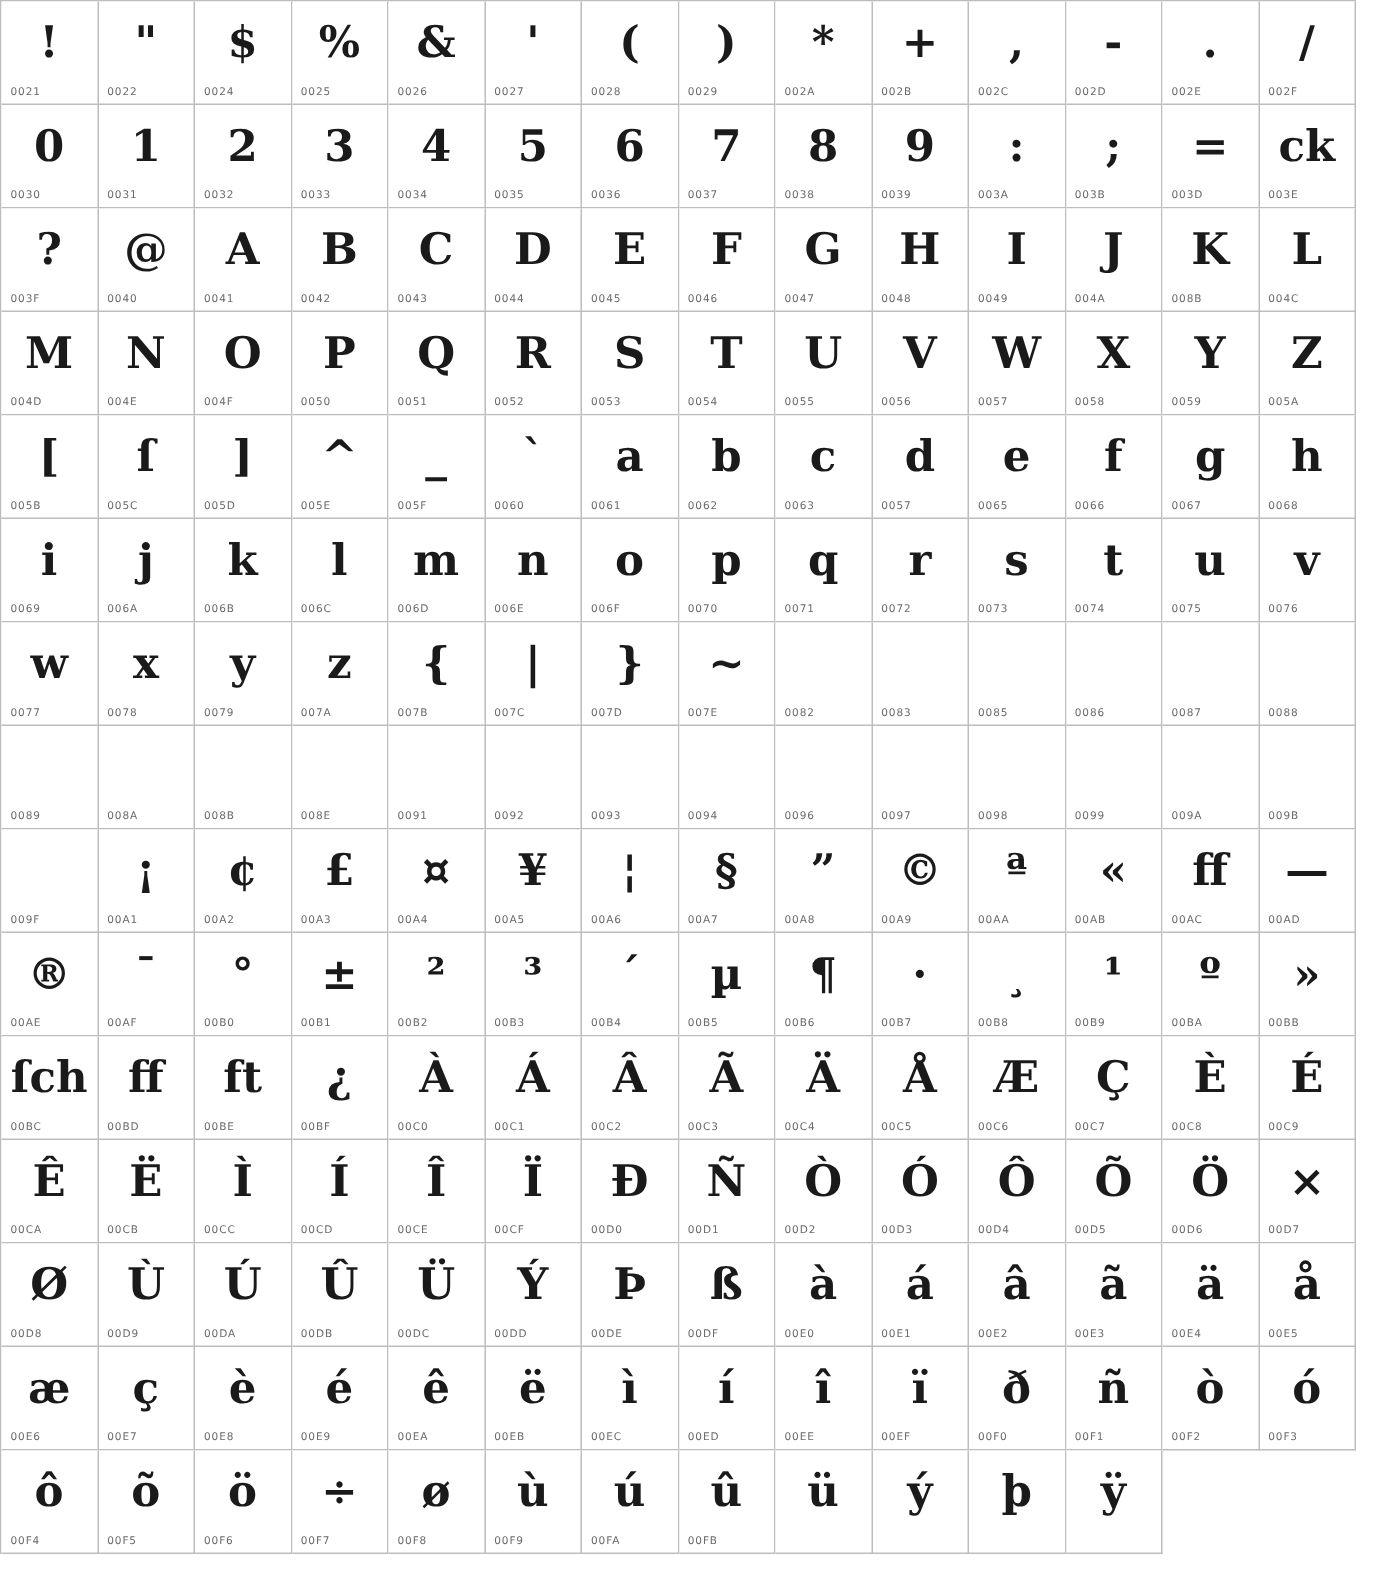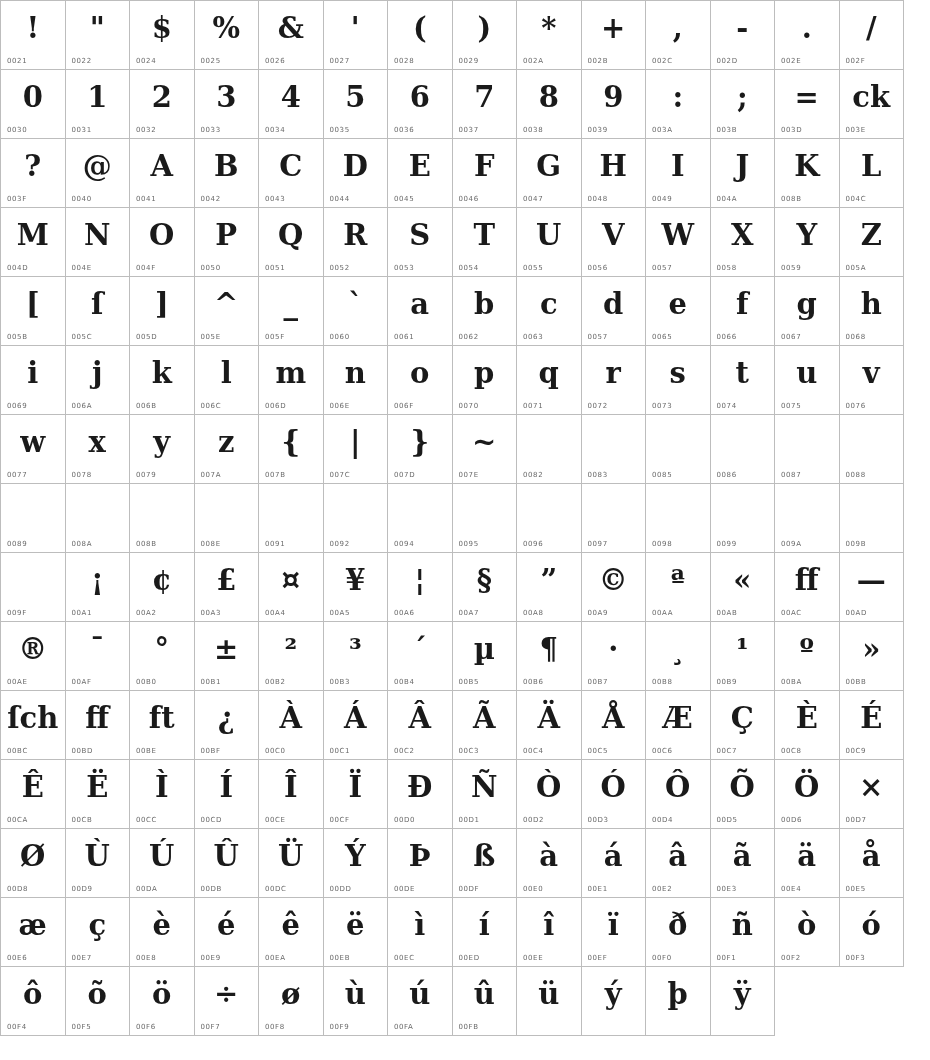--- a/index.html
+++ b/index.html
@@ -470,25 +470,25 @@
     <div class="cell empty">
       <div class="glyph"></div>
       <div class="code">0091</div>
     </div>
     <div class="cell empty">
       <div class="glyph"></div>
       <div class="code">0092</div>
     </div>
     <div class="cell empty">
       <div class="glyph"></div>
+      <div class="code">0093</div>
+    </div>
+    <div class="cell empty">
+      <div class="glyph"></div>
       <div class="code">0094</div>
-    </div>
-    <div class="cell empty">
-      <div class="glyph"></div>
-      <div class="code">0095</div>
     </div>
     <div class="cell empty">
       <div class="glyph"></div>
       <div class="code">0096</div>
     </div>
     <div class="cell empty">
       <div class="glyph"></div>
       <div class="code">0097</div>
     </div>
     <div class="cell empty">

